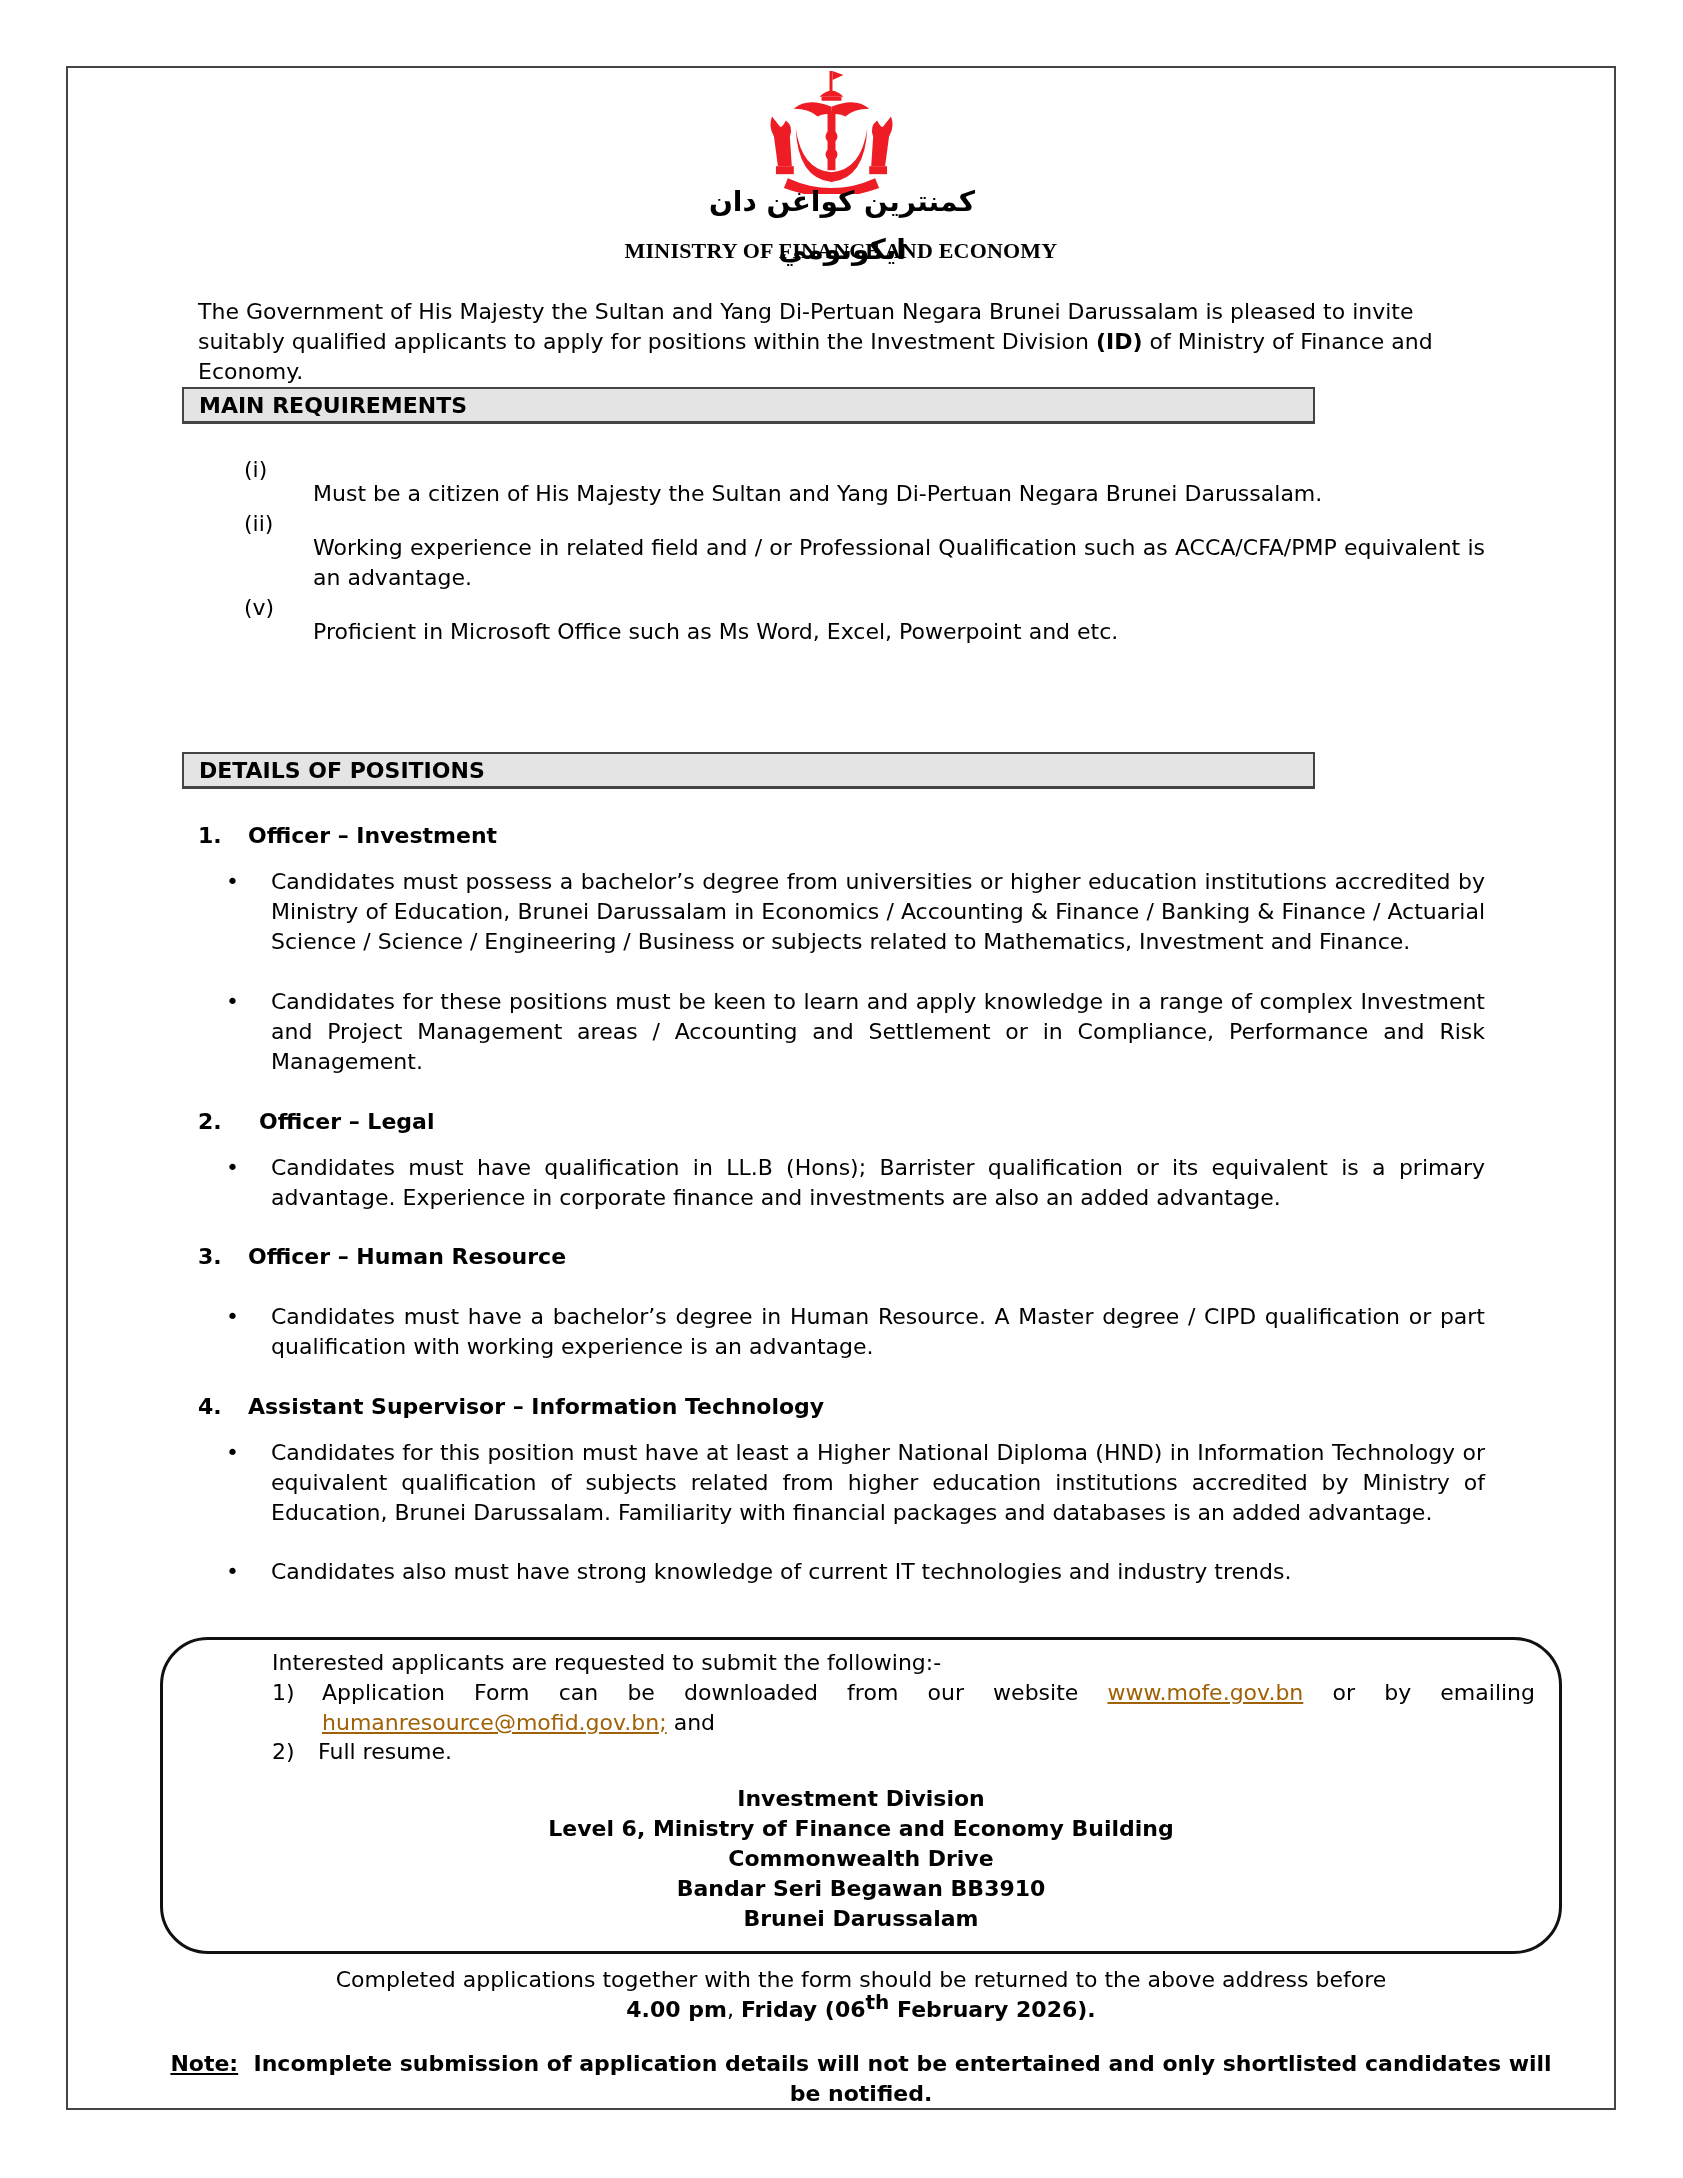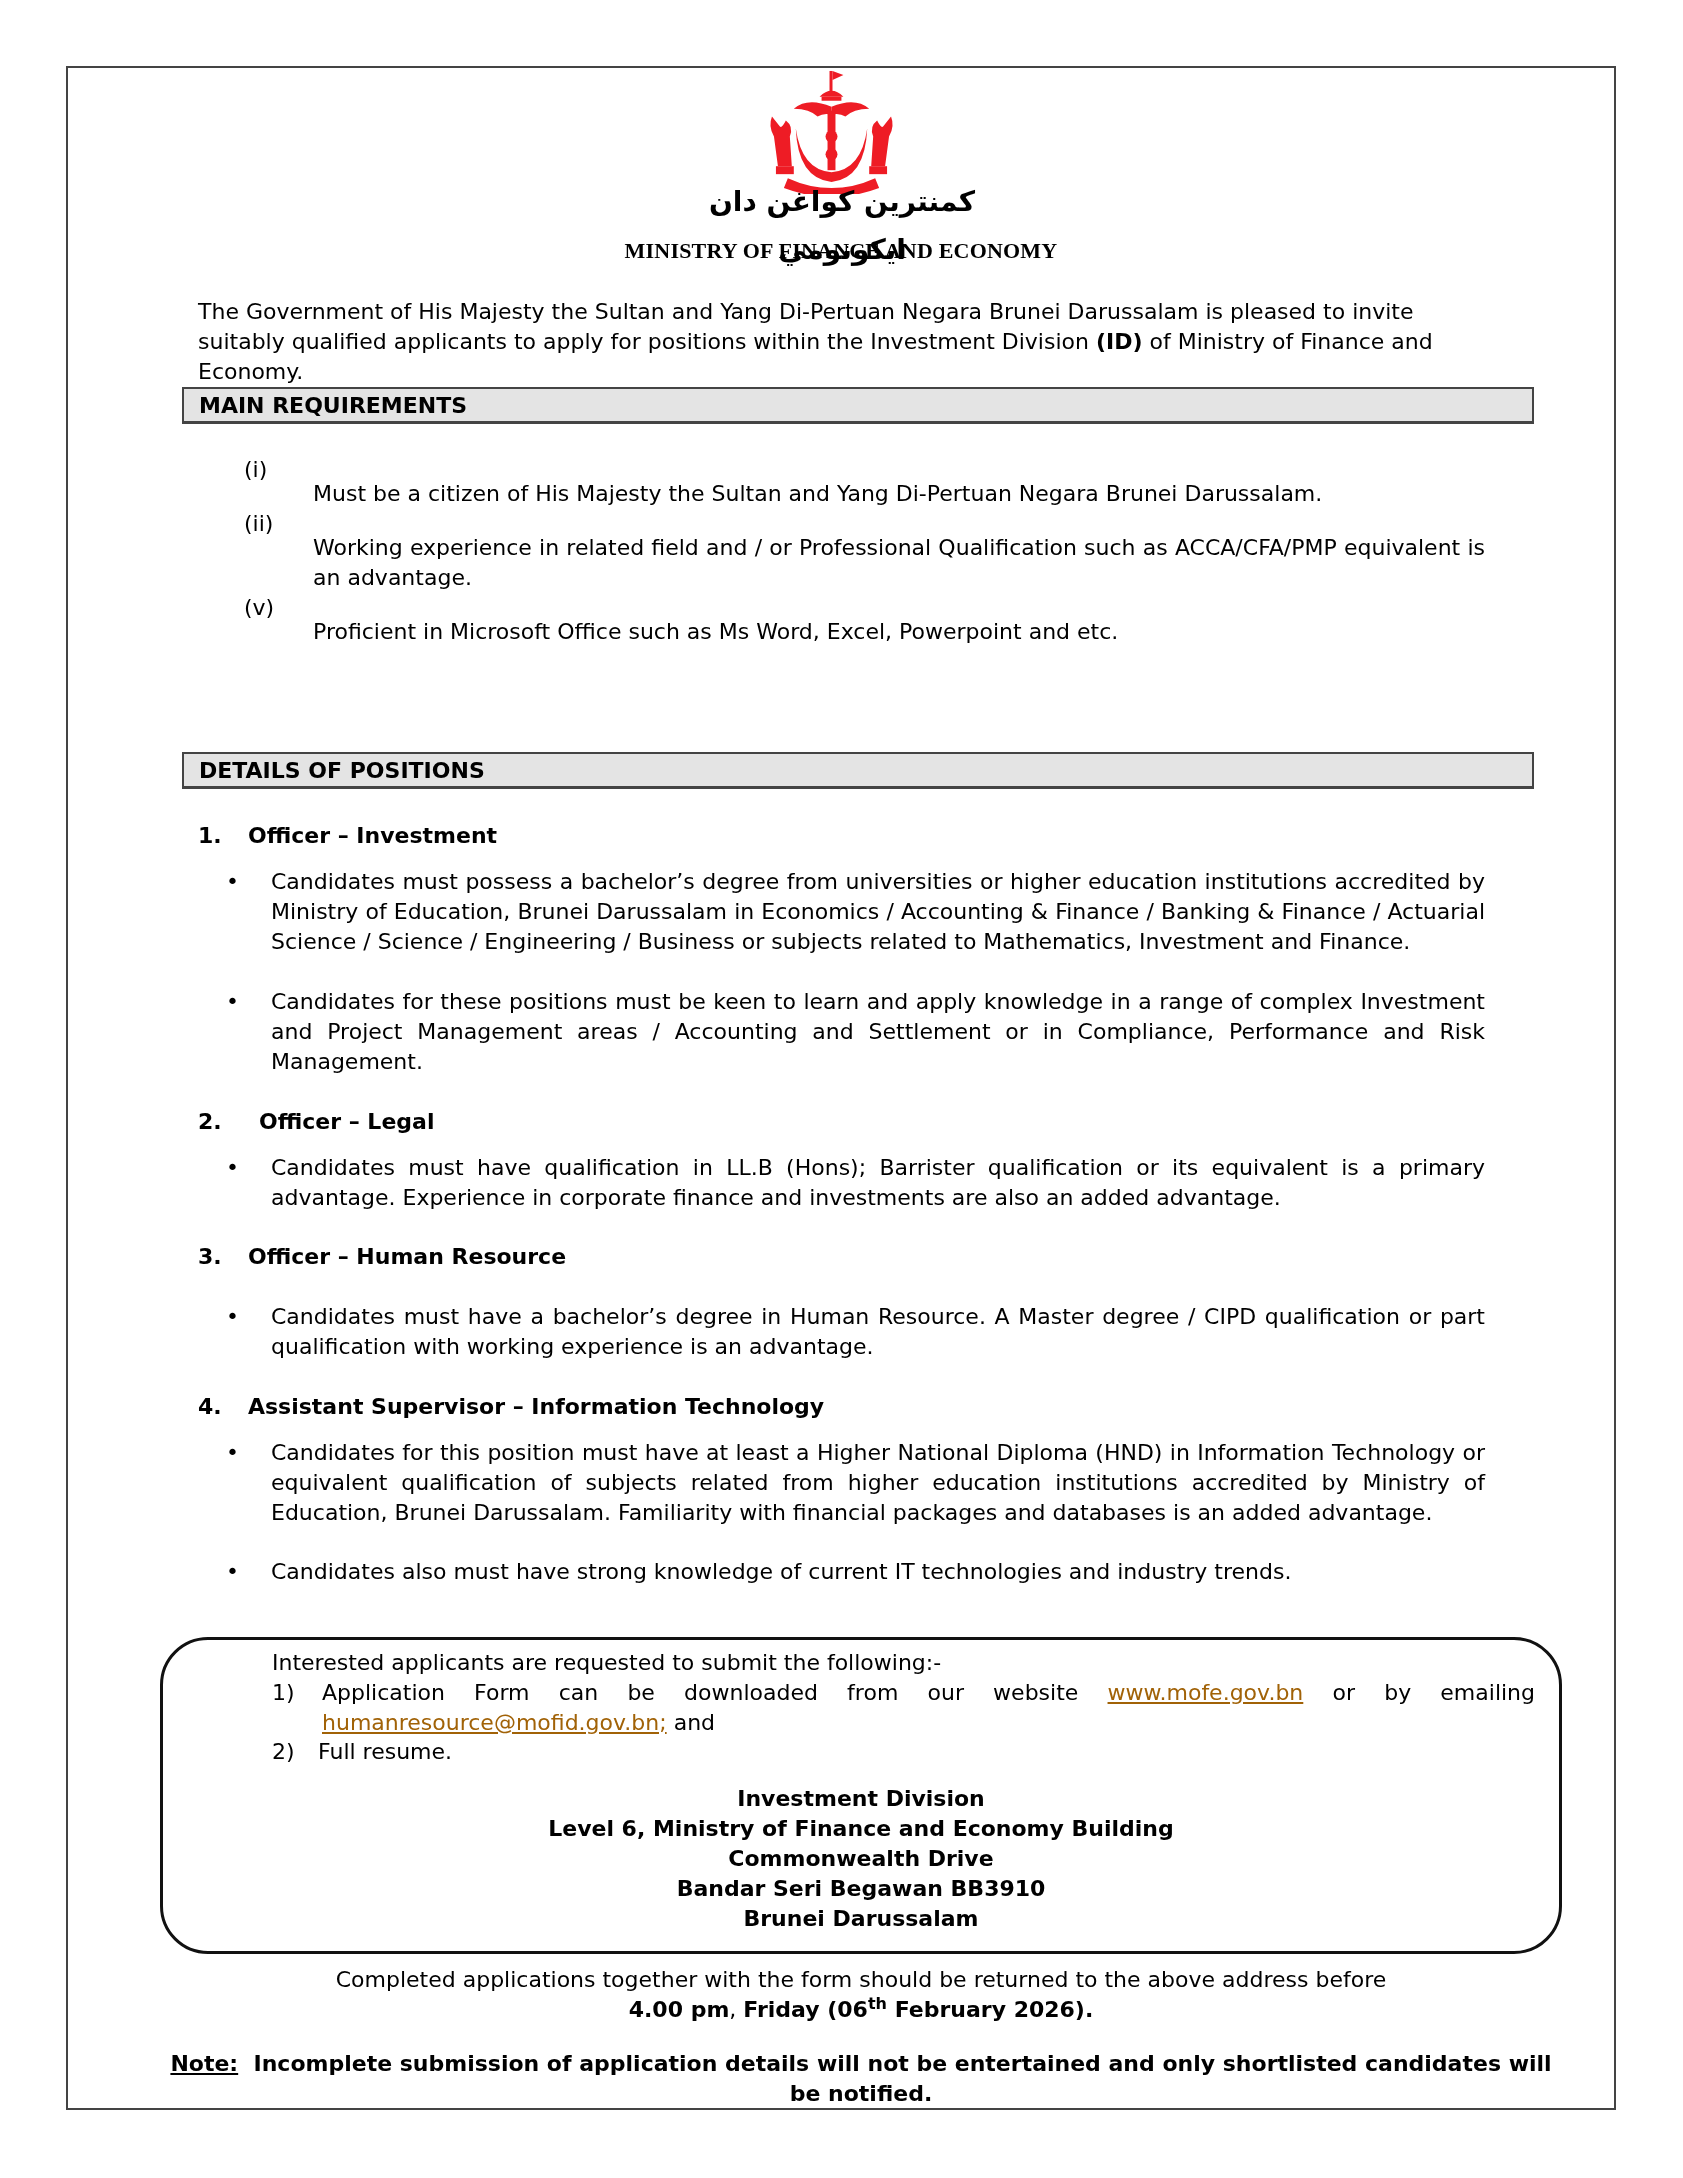--- a/index.html
+++ b/index.html
@@ -10,21 +10,21 @@
       border: 2px solid #444;
     }
     .abs { position: absolute; }
     
     .logo-wrap { left: 758px; top: 67px; width: 147px; height: 127px; }
     .jawi { left: 642px; top: 178px; width: 400px; height: 40px; text-align: center; font-family: "DejaVu Sans", sans-serif; font-size: 28px; font-weight: bold; direction: rtl; line-height: 48px; }
     .ministry { left: 554px; top: 238px; width: 574px; text-align: center; font-family: "Liberation Serif", serif; font-weight: bold; font-size: 22px; letter-spacing: 0.2px; }
     .intro { left: 198px; top: 297px; width: 1287px; font-size: 22px; line-height: 30px; text-align: left; }
     .intro b { font-weight: bold; }
     .section-head {
-      position: absolute; left: 182px; width: 1352px; height: 37px;
+      position: absolute; left: 182px; width: 1133px; height: 37px;
       background: #e4e4e4; border: 2px solid #444; border-bottom-width: 3px;
       font-weight: bold; font-size: 22px; line-height: 33px; padding-left: 15px;
     }
     .req-list { left: 244px; top: 455px; width: 1241px; }
     .req-item { display: flex; font-size: 22px; line-height: 30px; text-align: justify; }
     .req-num { width: 69px; flex: 0 0 69px; }
     .req-text { flex: 1; margin-top: 24px; }
     .pos-title { position: absolute; left: 198px; font-weight: bold; font-size: 22px; line-height: 30px; }
     .pos-title .num { display: inline-block; width: 50px; }
     .bullet-item { position: absolute; left: 220px; width: 1265px; display: flex; font-size: 22px; line-height: 30px; }
@@ -38,21 +38,21 @@
     .apply-row { display: flex; }
     .apply-row .n { width: 50px; flex: 0 0 50px; }
     .apply-row .t { flex: 1; }
     .justify-line { text-align: justify; text-align-last: justify; }
     a.link { color: #a16207; text-decoration: underline; }
     .address { position: absolute; left: 160px; width: 1402px; top: 1784px; text-align: center; font-weight: bold; font-size: 22px; line-height: 30px; }
     .closing { position: absolute; left: 160px; width: 1402px; top: 1965px; text-align: center; font-size: 22px; line-height: 30px; }
     .closing b { font-weight: bold; }
     .note { position: absolute; left: 160px; width: 1402px; top: 2049px; text-align: center; font-weight: bold; font-size: 22px; line-height: 30px; }
     .note u { text-decoration: underline; }
-    sup { font-size: 16px; line-height: 0; }
+    sup { font-size: 20px; line-height: 0; }
   </style>
 </head>
 <body>
 
 <div class="page-frame"></div>
 
 <div class="abs logo-wrap">
   <svg width="147" height="127" viewBox="0 0 148 128">
     <g fill="#ee1c25">
 

